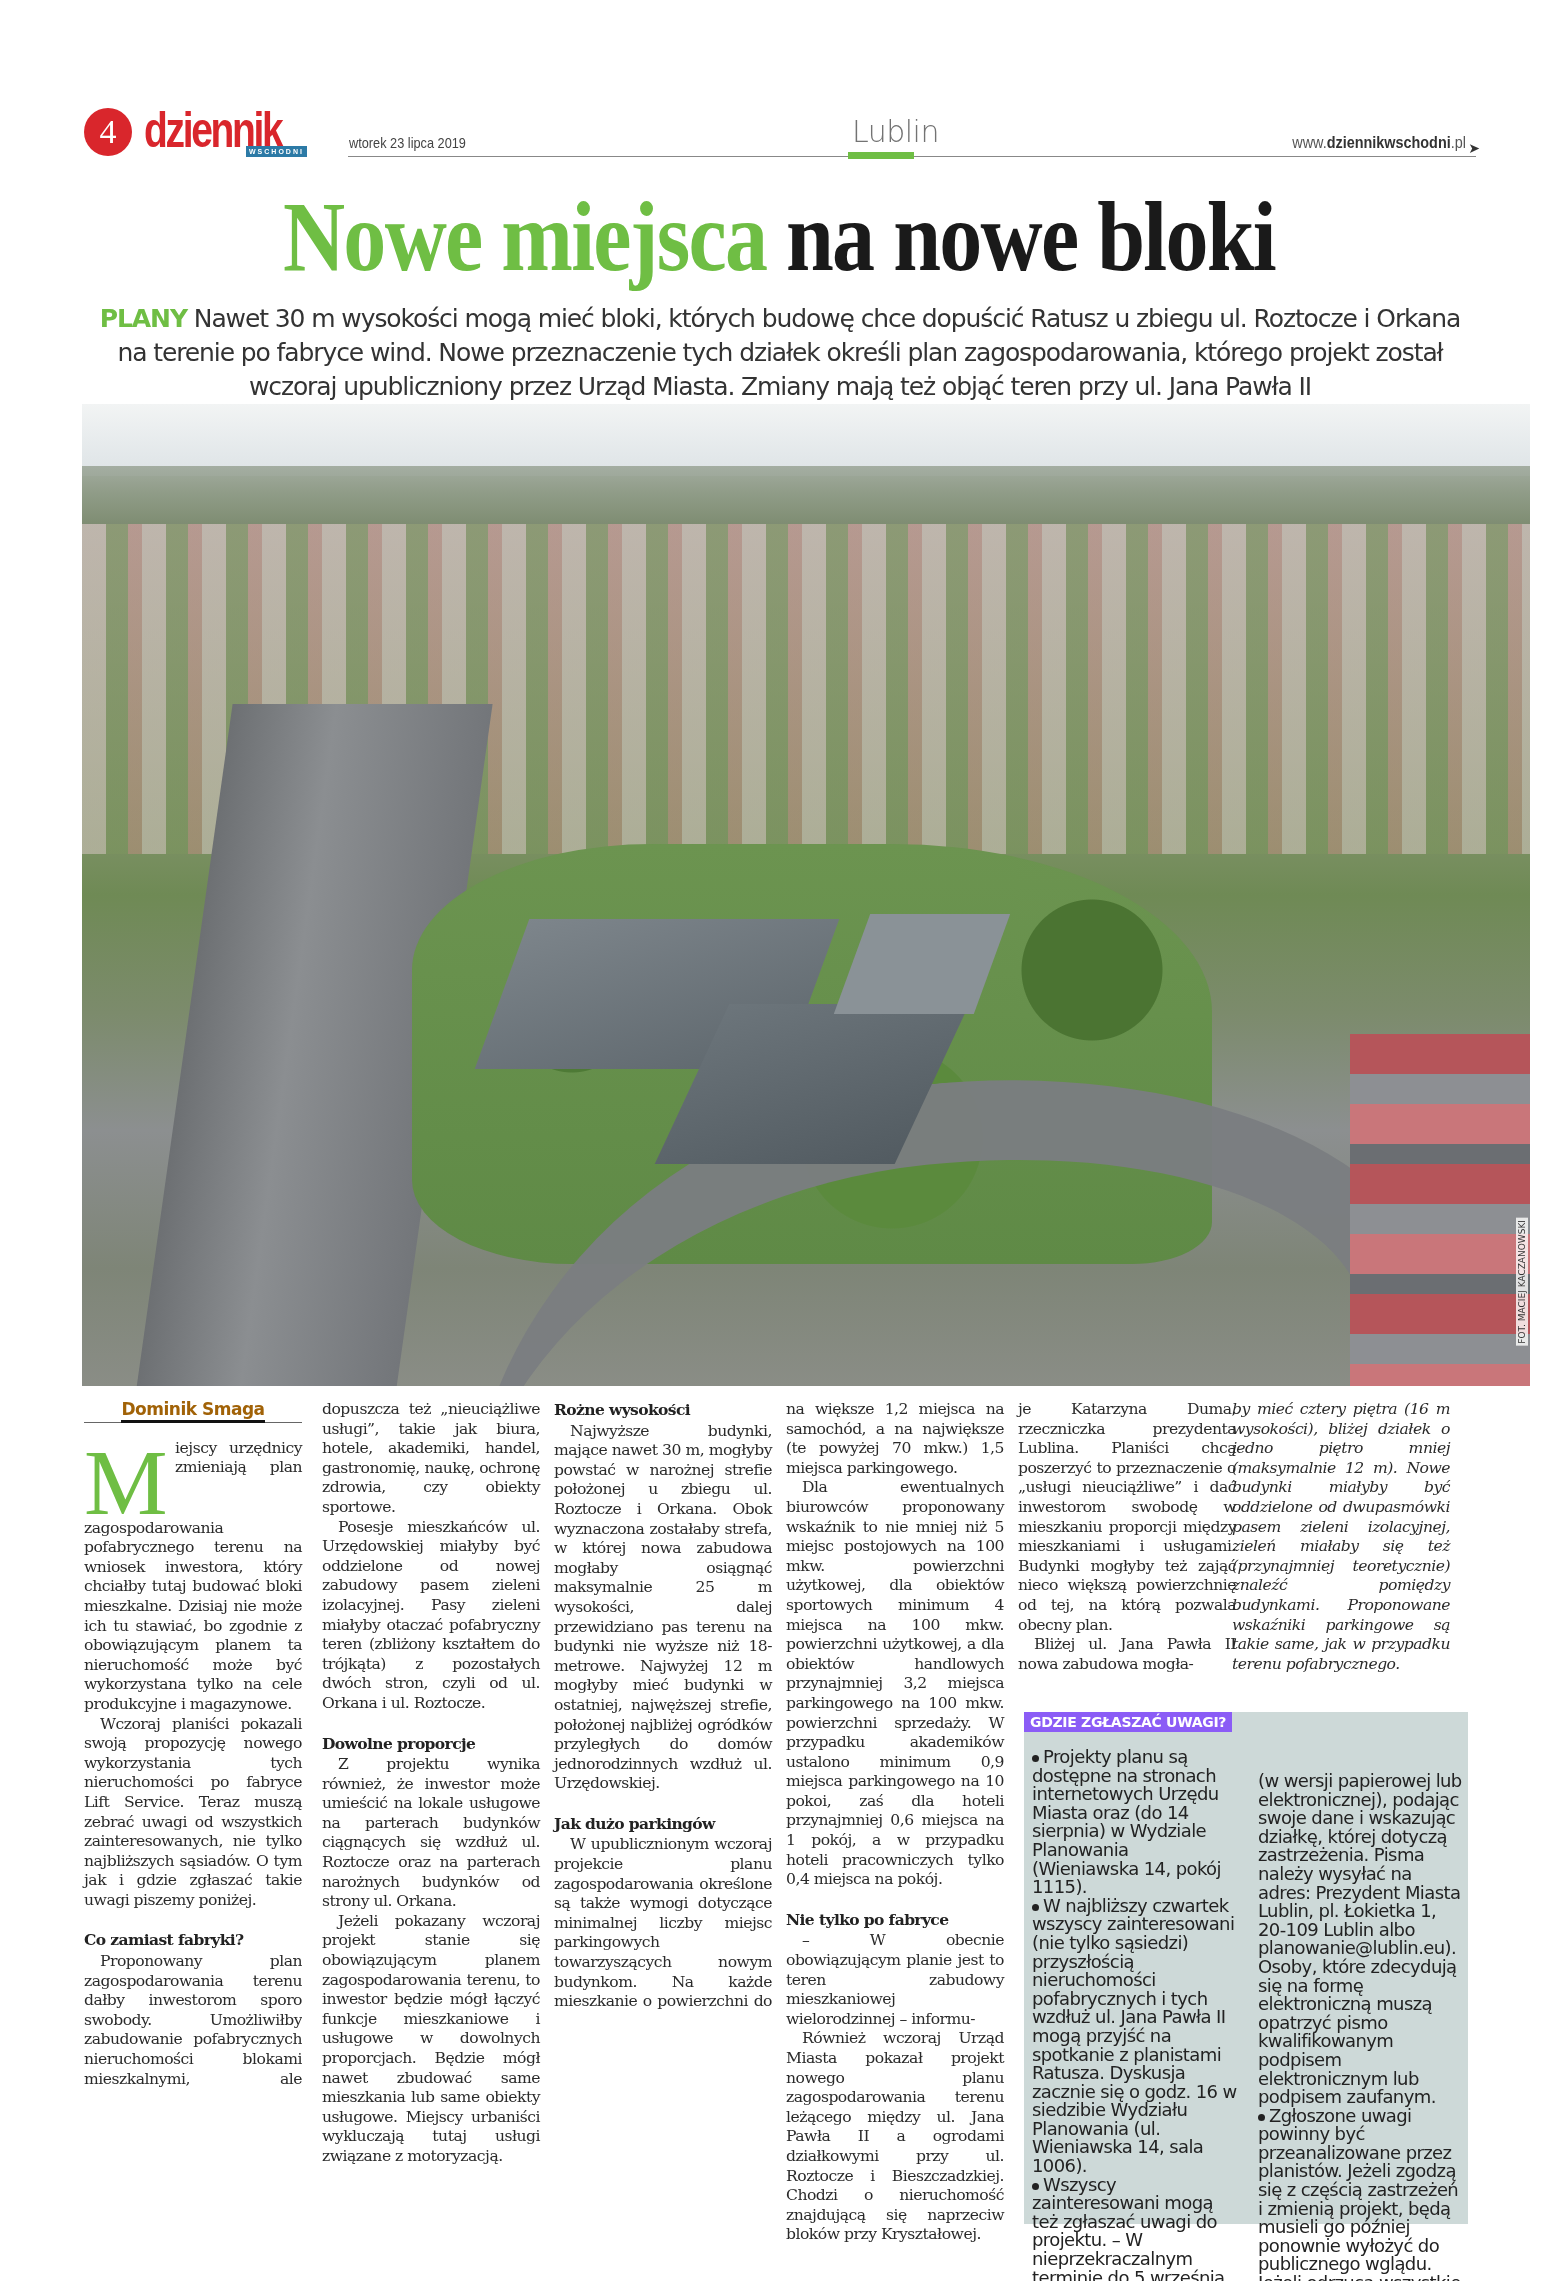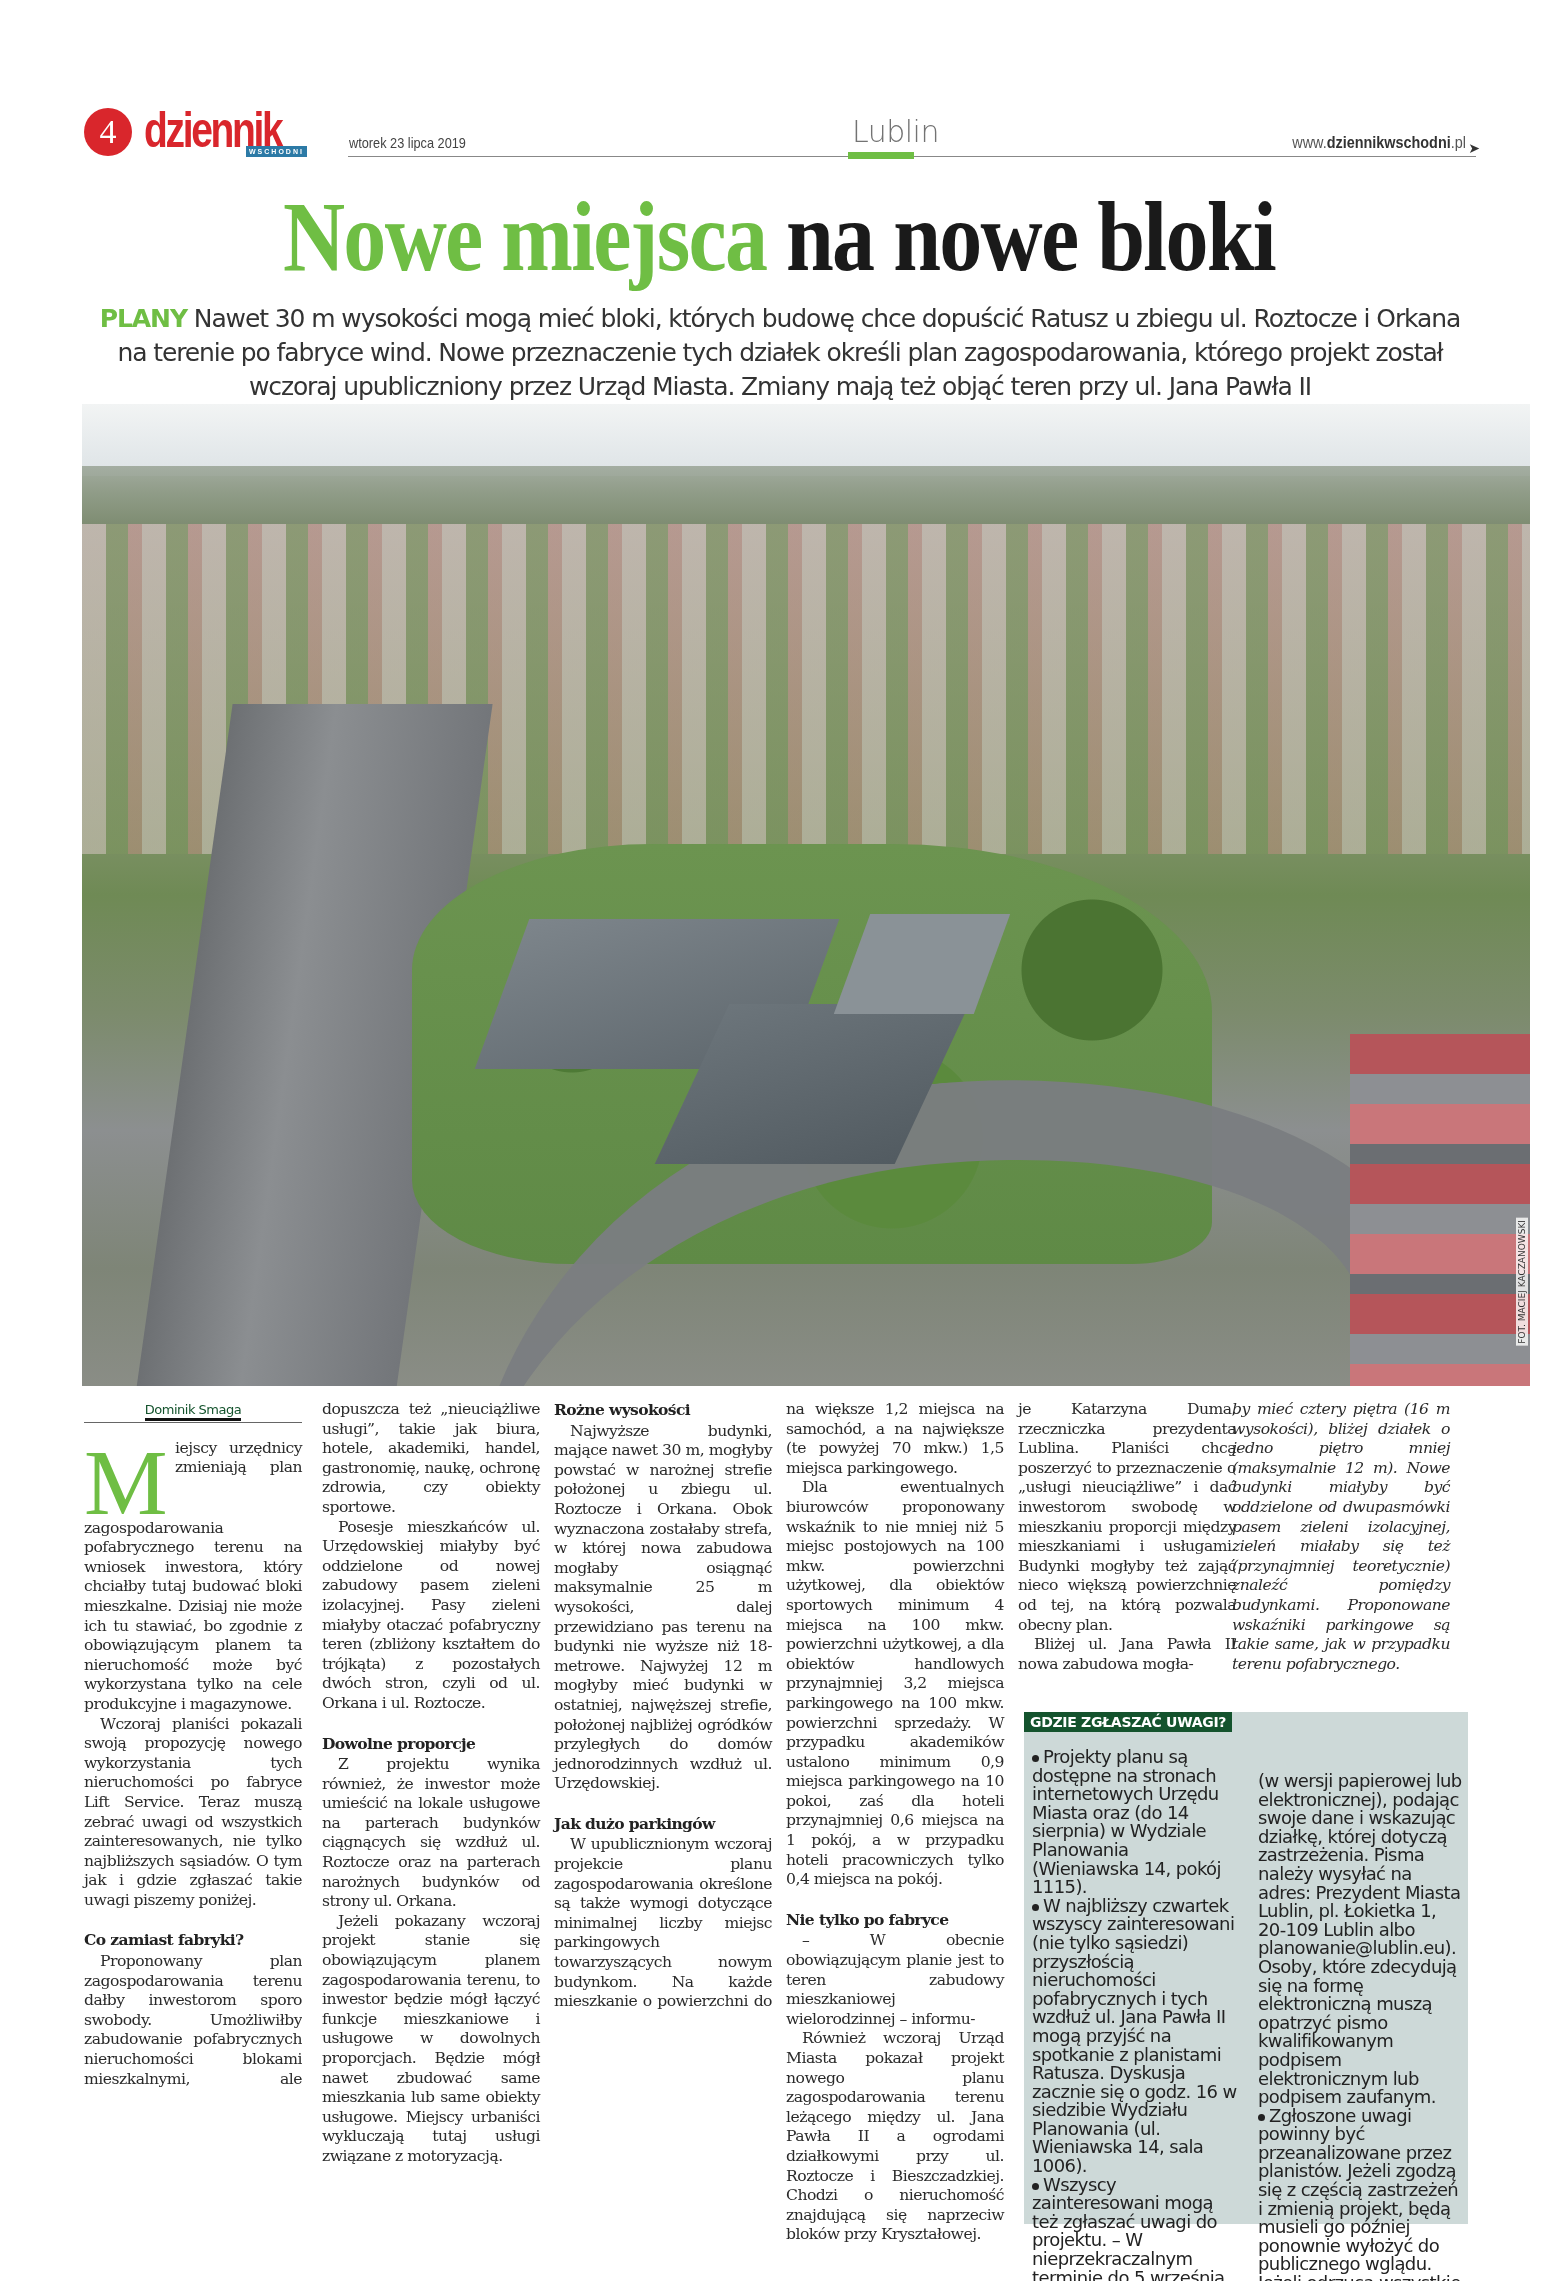--- a/index.html
+++ b/index.html
@@ -81,29 +81,29 @@
   .body-text h3 { font-family: "DejaVu Serif", serif; font-weight: bold; font-size: 15.5px; margin: 20px 0 2px;
     color: #222; letter-spacing: -0.6px; }
   .body-text h3.first { margin-top: 0; }
   .col1 { left: 84px; width: 218px; }
   .col2 { left: 322px; width: 218px; }
   .col3 { left: 554px; width: 218px; }
   .col4 { left: 786px; width: 218px; }
   .col5 { left: 1018px; width: 218px; }
   .col6 { left: 1232px; width: 218px; font-style: italic; }
 
-  .byline { width: 218px; text-align: center; font-family: "DejaVu Sans", sans-serif; font-size: 13px;
-    color: #14532d; border-bottom: 1px solid #666; padding-bottom: 2px; margin-bottom: 16px; letter-spacing: -0.5px; }
+  .byline { width: 218px; text-align: center; font-family: "DejaVu Sans", sans-serif; font-size: 17px;
+    color: #a16207; border-bottom: 1px solid #666; padding-bottom: 2px; margin-bottom: 16px; letter-spacing: -0.5px; font-weight: bold; }
   .byline span { border-bottom: 3px solid #111; padding-bottom: 1px; }
   .dropcap { float: left; font-family: "Liberation Serif", serif; font-size: 94px; line-height: 78px;
     color: #6fbe44; margin: 4px 8px 0 0; height: 76px; }
 
   
   .infobox { position: absolute; left: 1024px; top: 1712px; width: 444px; height: 512px; background: #cdd9d8; }
-  .infobox-title { position: absolute; left: 0; top: 0; background: #14532d; color: #fff;
+  .infobox-title { position: absolute; left: 0; top: 0; background: #8b5cf6; color: #fff;
     font-family: "DejaVu Sans", sans-serif; font-weight: bold; font-size: 14px; line-height: 18px;
     padding: 1px 6px; letter-spacing: -0.3px; }
   .infobox-col { position: absolute; top: 36px; width: 206px; font-family: "DejaVu Sans", sans-serif;
     font-size: 18px; line-height: 18.6px; color: #222; letter-spacing: -0.6px; }
   .infobox-col.a { left: 8px; }
   .infobox-col.b { left: 234px; top: 60px; }
   .bullet { display: inline-block; width: 7px; height: 7px; border-radius: 50%; background: #222;
     margin-right: 4px; vertical-align: 1px; }
 </style>
 </head>

